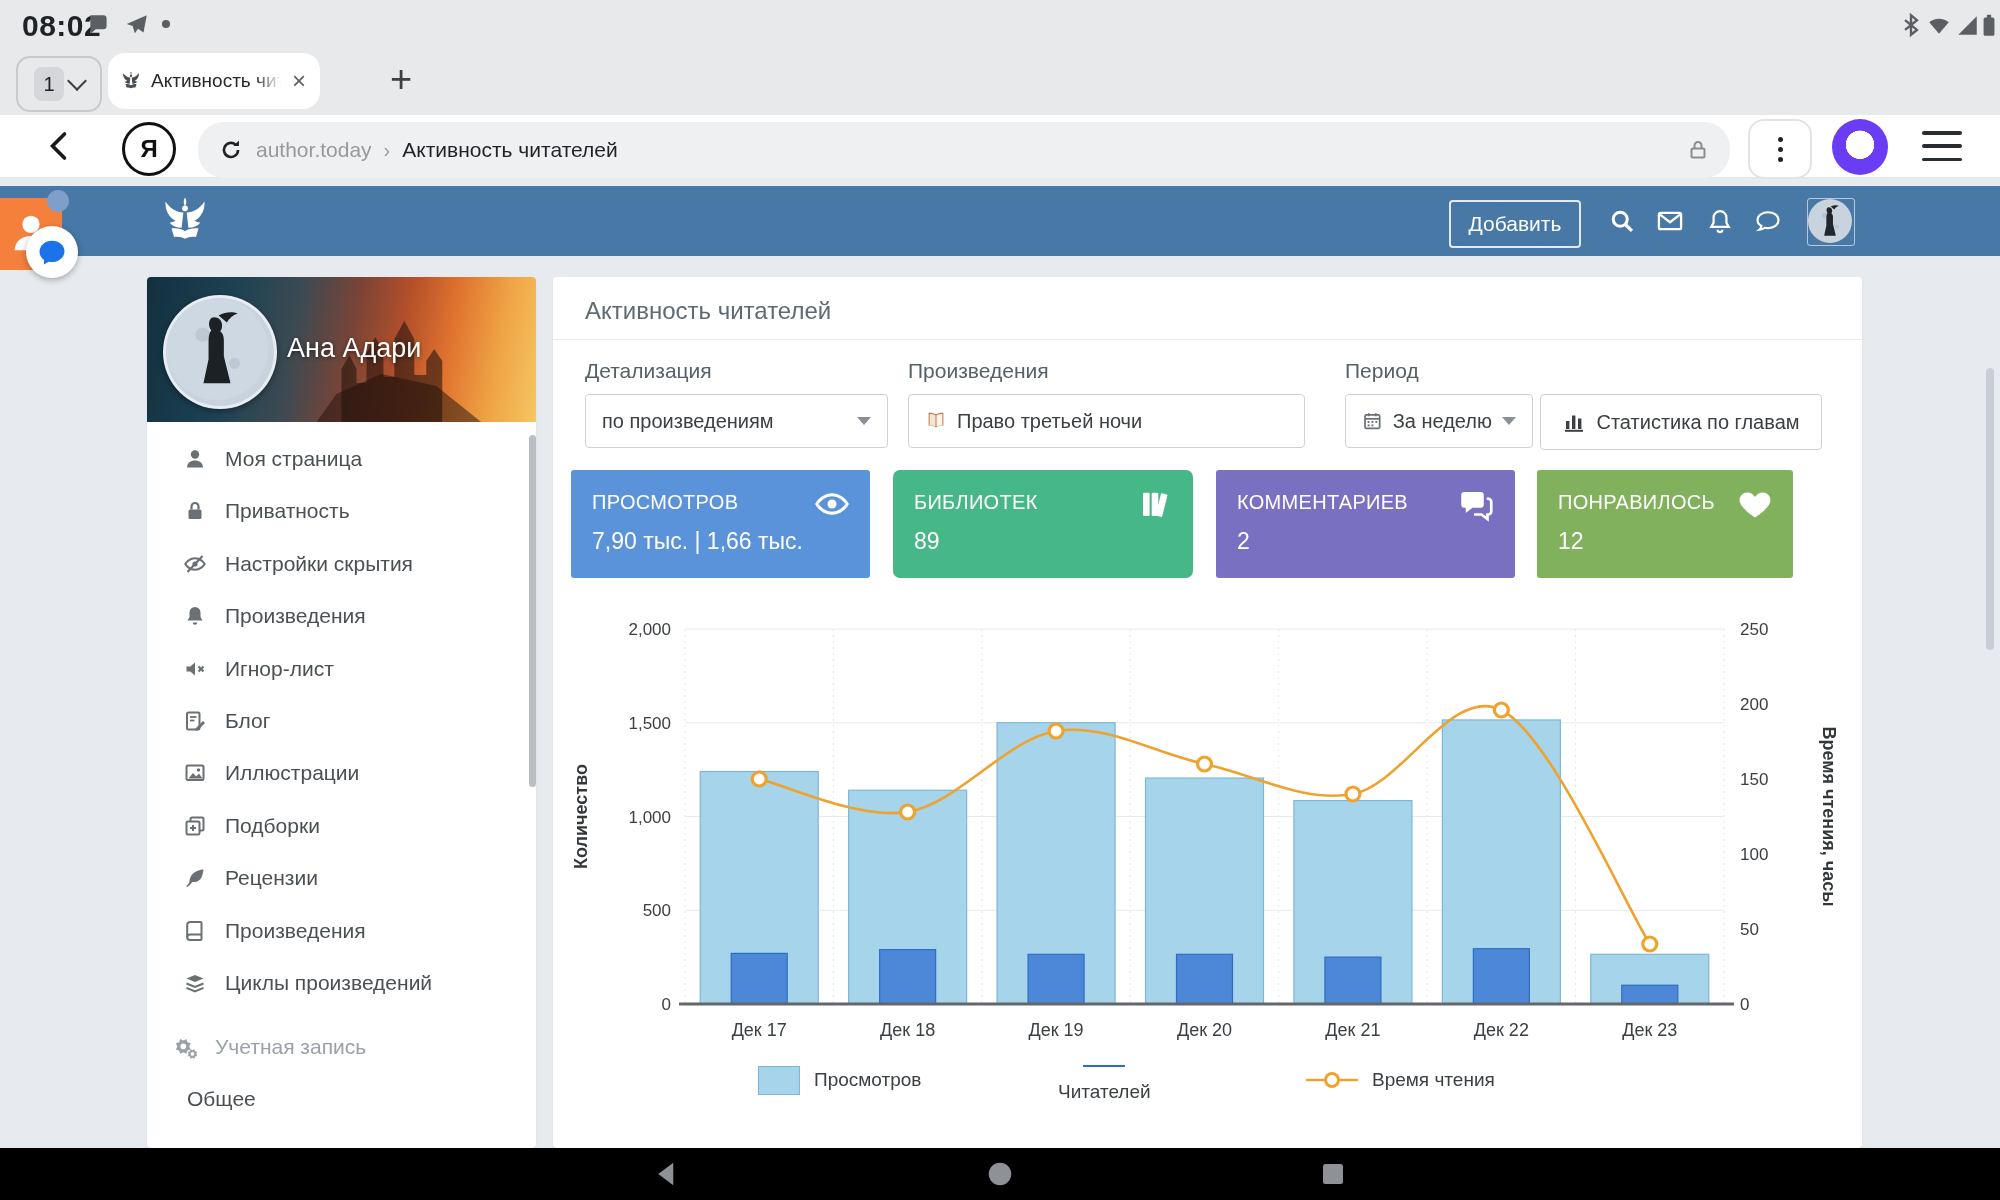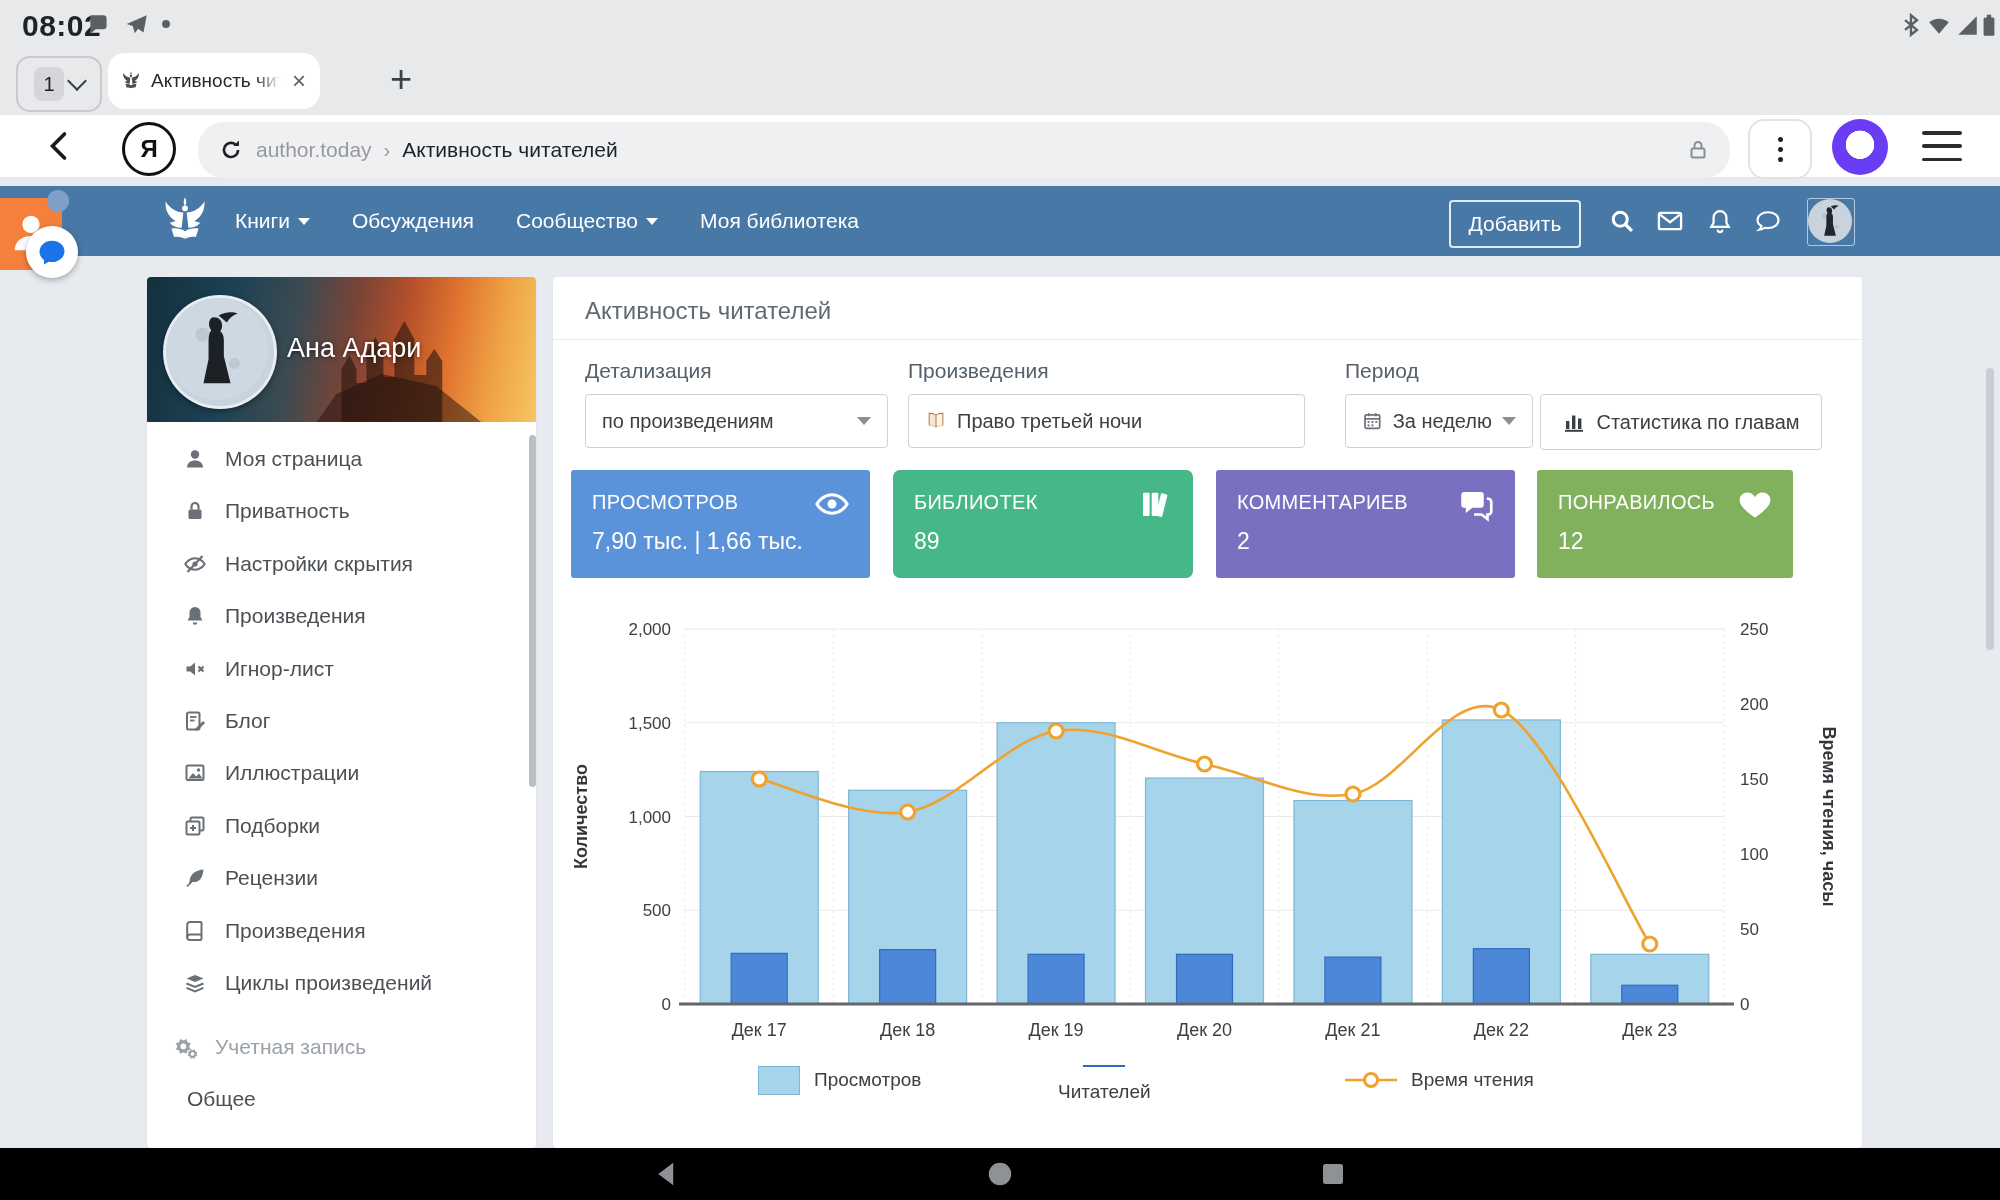--- a/index.html
+++ b/index.html
@@ -183,36 +183,20 @@
 <div id="site-header" class="abs">
   <span id="site-logo" class="abs">
       <svg viewBox="0 0 64 64" fill="currentColor">
         <path d="M32 4c-2.5 4.5-1.5 8 0 10.5C33.5 12 34.5 8.5 32 4z"></path>
         <path d="M30 22C22 22 14 17 9 9c-1 10 4 19 12 23l-7 2c3 4 8 6 14 6z"></path>
         <path d="M34 22c8 0 16-5 21-13 1 10-4 19-12 23l7 2c-3 4-8 6-14 6z"></path>
         <circle cx="32" cy="17" r="3.4"></circle>
         <path d="M32 44c-5-3-11-4-16-3l3 10c5-1 9 0 13 2 4-2 8-3 13-2l3-10c-5-1-11 0-16 3z"></path>
       </svg>
     </span>
-  <div id="nav-links" class="abs">
-      <div class="nav-link">
-        <span>Книги</span>
-        <span class="caret"></span>
-      </div>
-      <div class="nav-link">
-        <span>Обсуждения</span>
-      </div>
-      <div class="nav-link">
-        <span>Сообщество</span>
-        <span class="caret"></span>
-      </div>
-      <div class="nav-link">
-        <span>Моя библиотека</span>
-      </div>
-    </div>
   <div id="add-btn" class="abs">Добавить</div>
   <span class="abs hdr-ico" style="left:1608px">
       <svg viewBox="0 0 24 24">
         <circle cx="10.5" cy="10.5" r="6" fill="none" stroke="currentColor" stroke-width="2.6"></circle>
         <line x1="15" y1="15" x2="20.5" y2="20.5" stroke="currentColor" stroke-width="2.8"></line>
       </svg>
     </span>
   <span class="abs hdr-ico" style="left:1656px">
       <svg viewBox="0 0 24 24">
         <rect x="2.5" y="5" width="19" height="14" rx="1.5" fill="none" stroke="currentColor" stroke-width="2"></rect>
@@ -547,21 +531,21 @@
     </svg>
   <div id="legend">
       <div class="legend-item" style="left: 205px;">
         <span class="sw" style="background:#a6d4ea;border-color:#7db7d8"></span>
         <span class="lt">Просмотров</span>
       </div>
       <div class="legend-item" style="left: 505px; flex-direction: column;">
         <span class="sw" style="background:#4d87d8;border-color:#2f6cc0"></span>
         <span class="lt">Читателей</span>
       </div>
-      <div class="legend-item" style="left: 792px;">
+      <div class="legend-item" style="left: 753px;">
         <span>
           <svg width="52" height="20" viewBox="0 0 52 20">
             <line x1="0" y1="10" x2="52" y2="10" stroke="#efa22d" stroke-width="2.6"></line>
             <circle cx="26" cy="10" r="6.5" fill="#fff" stroke="#efa22d" stroke-width="3"></circle>
           </svg>
         </span>
         <span class="lt">Время чтения</span>
       </div>
     </div>
 </main>

